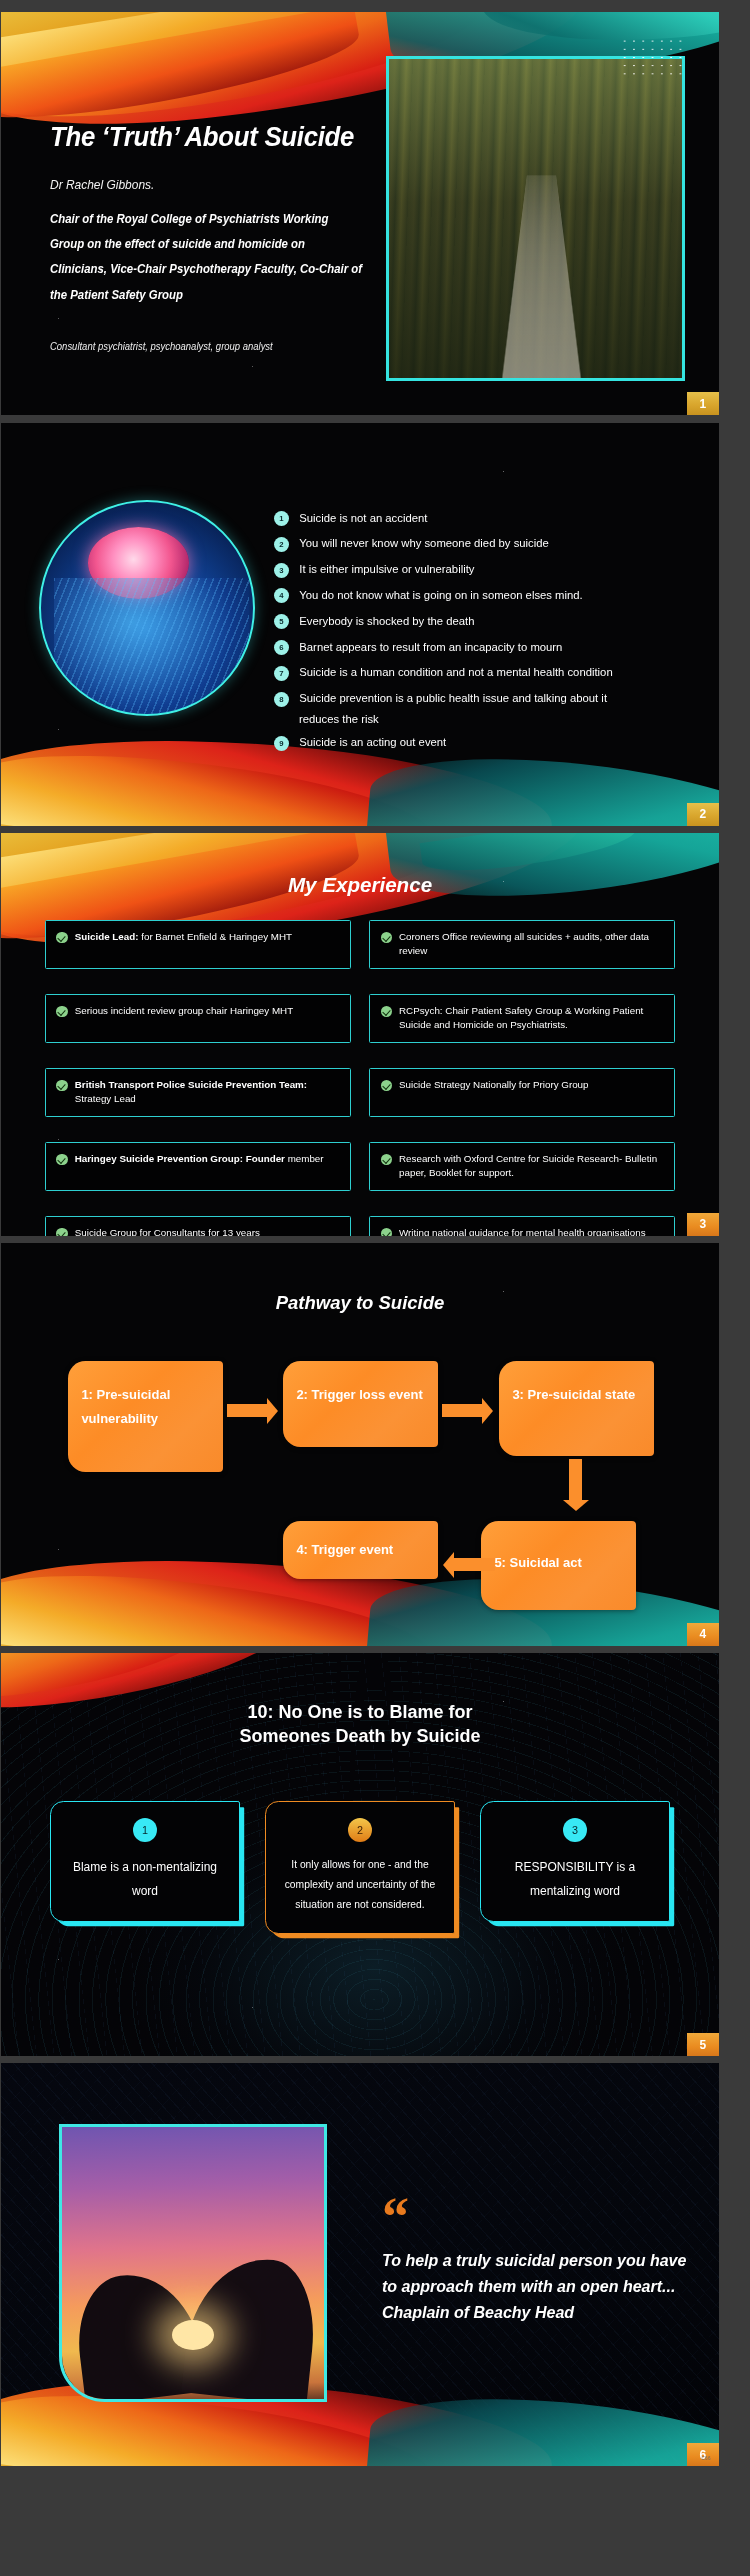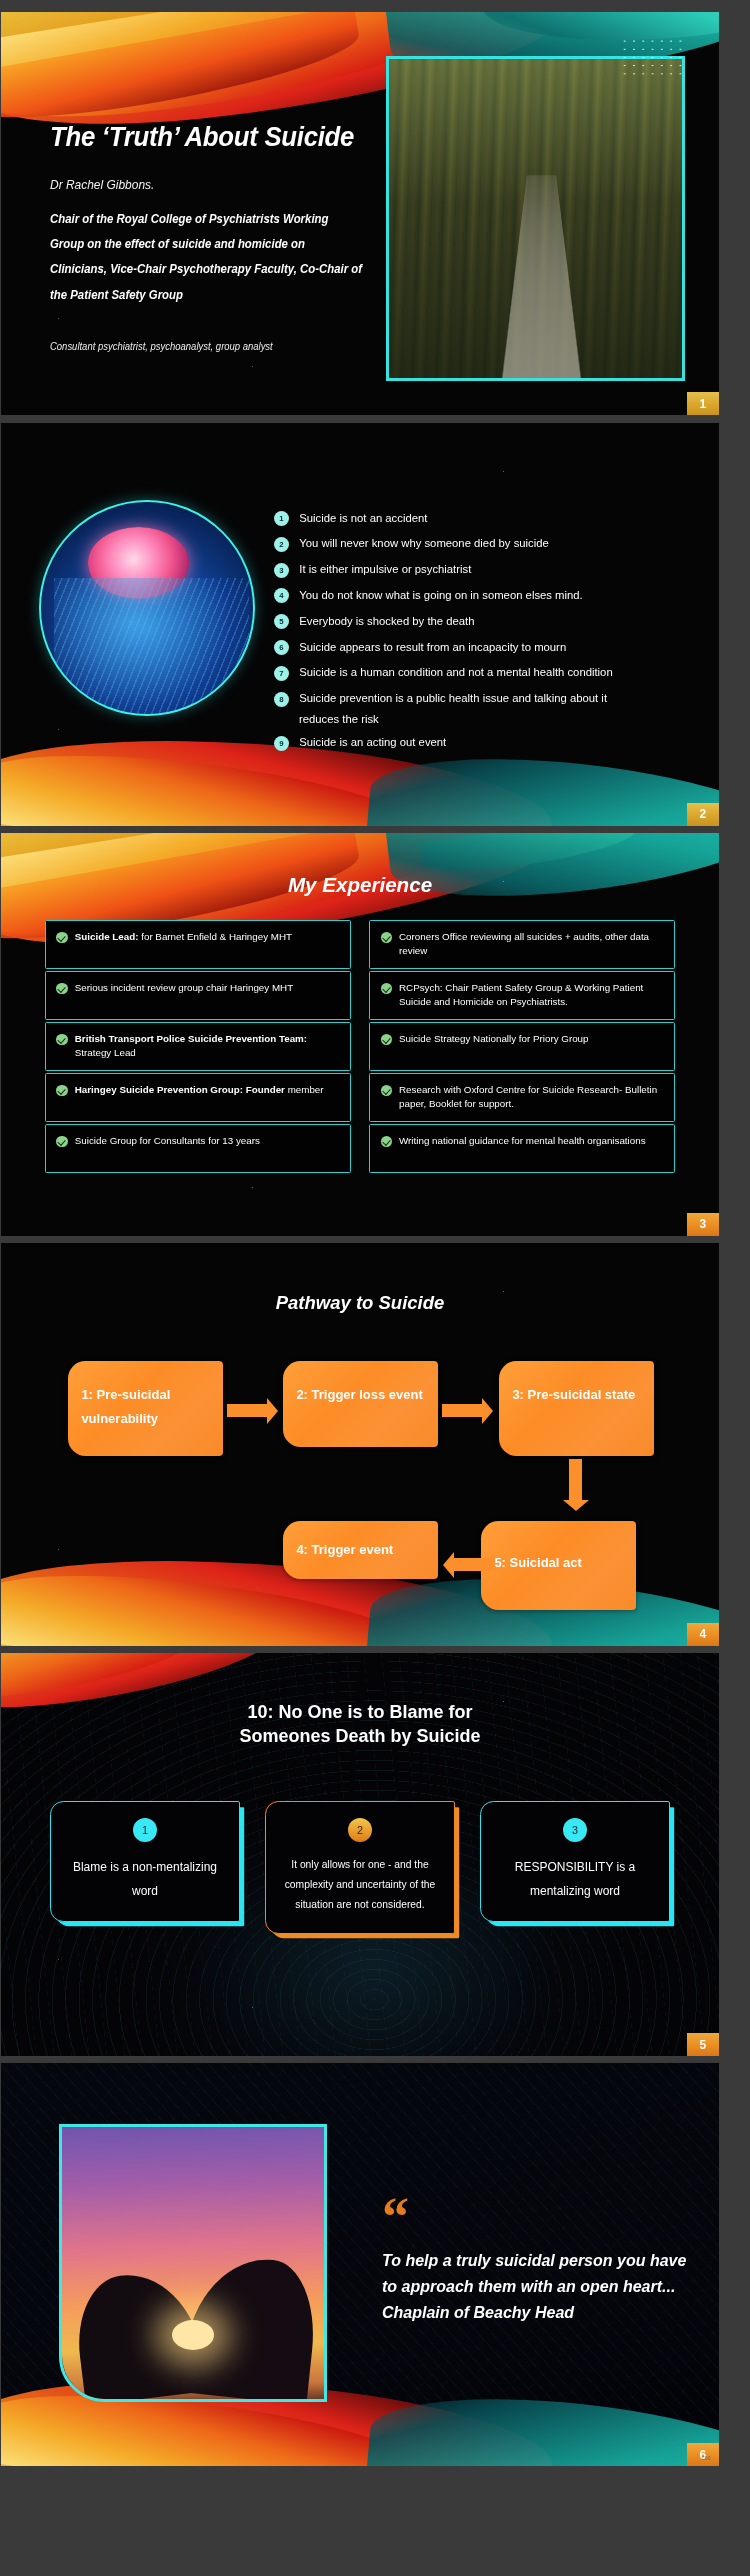--- a/index.html
+++ b/index.html
@@ -217,21 +217,21 @@
 
   
   .s3-title {
     position:absolute; left:0; right:0; top:40px; text-align:center;
     font-size:20.6px; font-weight:800; font-style:italic; color:#fff; z-index:20;
   }
   .s3-cols {
     position:absolute; left:44px; right:44px; top:87px; z-index:20;
     display:flex; gap:18.5px;
   }
-  .s3-col { flex:1; display:flex; flex-direction:column; gap:2px; }
+  .s3-col { flex:1; display:flex; flex-direction:column; gap:25px; }
   .s3-card {
     border:1px solid #2ecfd0;
     background:#020203;
     border-radius:1.5px;
     padding:9.3px 10.3px;
     display:flex; align-items:flex-start; gap:7.2px;
     min-height: 49px;
   }
   .tick {
     flex:0 0 auto; width:11.3px; height:11.3px; border-radius:50%;
@@ -426,33 +426,33 @@
       <div class="s2-item">
         <div class="s2-num">1</div>
         <div class="s2-txt">Suicide is not an accident</div>
       </div>
       <div class="s2-item">
         <div class="s2-num">2</div>
         <div class="s2-txt">You will never know why someone died by suicide</div>
       </div>
       <div class="s2-item">
         <div class="s2-num">3</div>
-        <div class="s2-txt">It is either impulsive or psychiatrist</div>
+        <div class="s2-txt">It is either impulsive or vulnerability</div>
       </div>
       <div class="s2-item">
         <div class="s2-num">4</div>
         <div class="s2-txt">You do not know what is going on in someon elses mind.</div>
       </div>
       <div class="s2-item">
         <div class="s2-num">5</div>
         <div class="s2-txt">Everybody is shocked by the death</div>
       </div>
       <div class="s2-item">
         <div class="s2-num">6</div>
-        <div class="s2-txt">Suicide appears to result from an incapacity to mourn</div>
+        <div class="s2-txt">Barnet appears to result from an incapacity to mourn</div>
       </div>
       <div class="s2-item">
         <div class="s2-num">7</div>
         <div class="s2-txt">Suicide is a human condition and not a mental health condition</div>
       </div>
       <div class="s2-item">
         <div class="s2-num">8</div>
         <div class="s2-txt">Suicide prevention is a public health issue and talking about it</div>
       </div>
       <div class="s2-cont">reduces the risk</div>
@@ -532,21 +532,21 @@
   <div class="slide-wrap">
   <div class="slide">
     <div class="starfield"></div>
     <div class="fire-bot-a"></div>
     <div class="fire-bot-b"></div>
     <div class="teal-bot"></div>
 
     <div class="s4-title">Pathway to Suicide</div>
 
     <div class="flow">
-      <div class="fbox" style="left:67px; top:118px; width:155px; height:95px;">1: Pre-suicidal vulnerability</div>
+      <div class="fbox" style="left:67px; top:118px; width:155px; height:111px;">1: Pre-suicidal vulnerability</div>
       <div class="arrow-r" style="left:226px; top:161px; width:40px;"></div>
       <div class="fbox" style="left:282px; top:118px; width:155px; height:86px;">2: Trigger loss event</div>
       <div class="arrow-r" style="left:441px; top:161px; width:40px;"></div>
       <div class="fbox" style="left:498px; top:118px; width:155px; height:95px;">3: Pre-suicidal state</div>
 
       <div class="arrow-d" style="left:568px; top:216px; height:41px;"></div>
 
       <div class="fbox" style="left:480px; top:278px; width:155px; height:89px; padding-top:30px;">5: Suicidal act</div>
       <div class="arrow-l" style="left:453px; top:315px; width:41px;"></div>
       <div class="fbox" style="left:282px; top:278px; width:155px; height:58px; padding-top:17.5px;">4: Trigger event</div>

